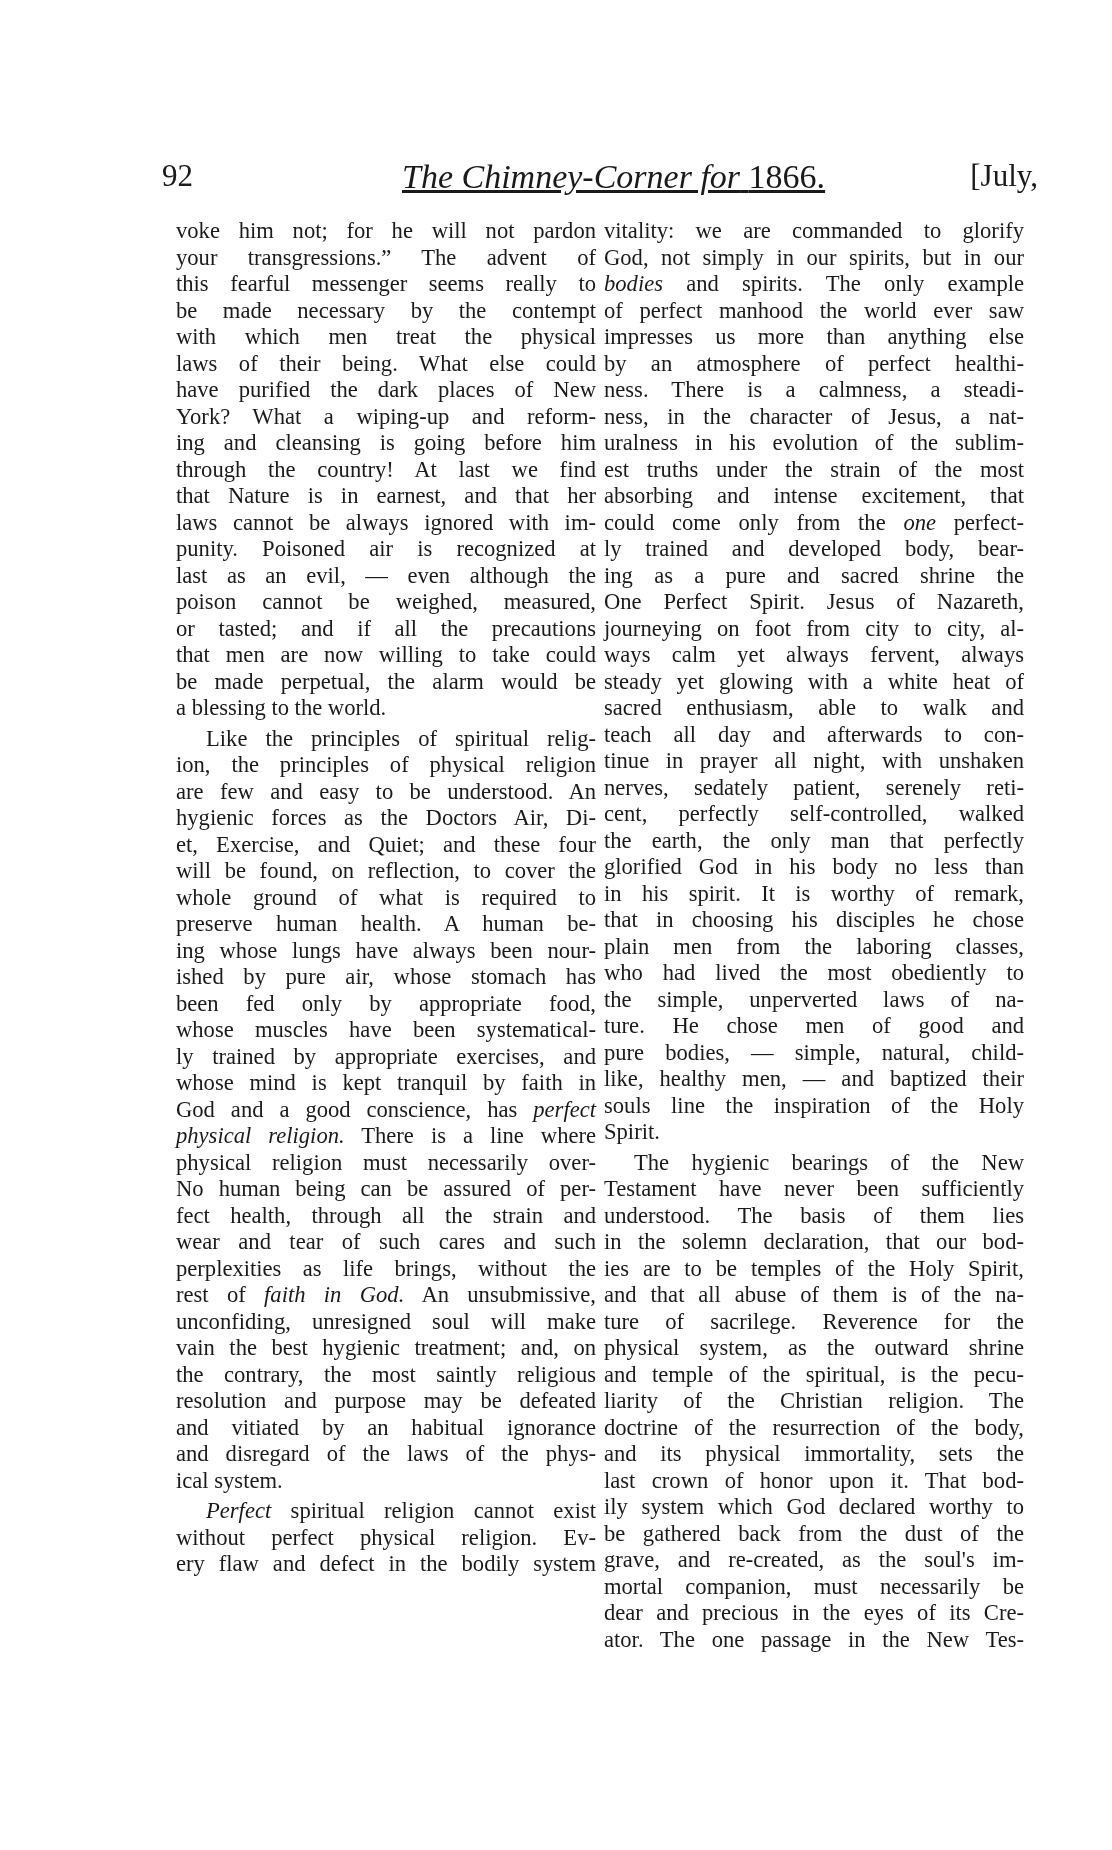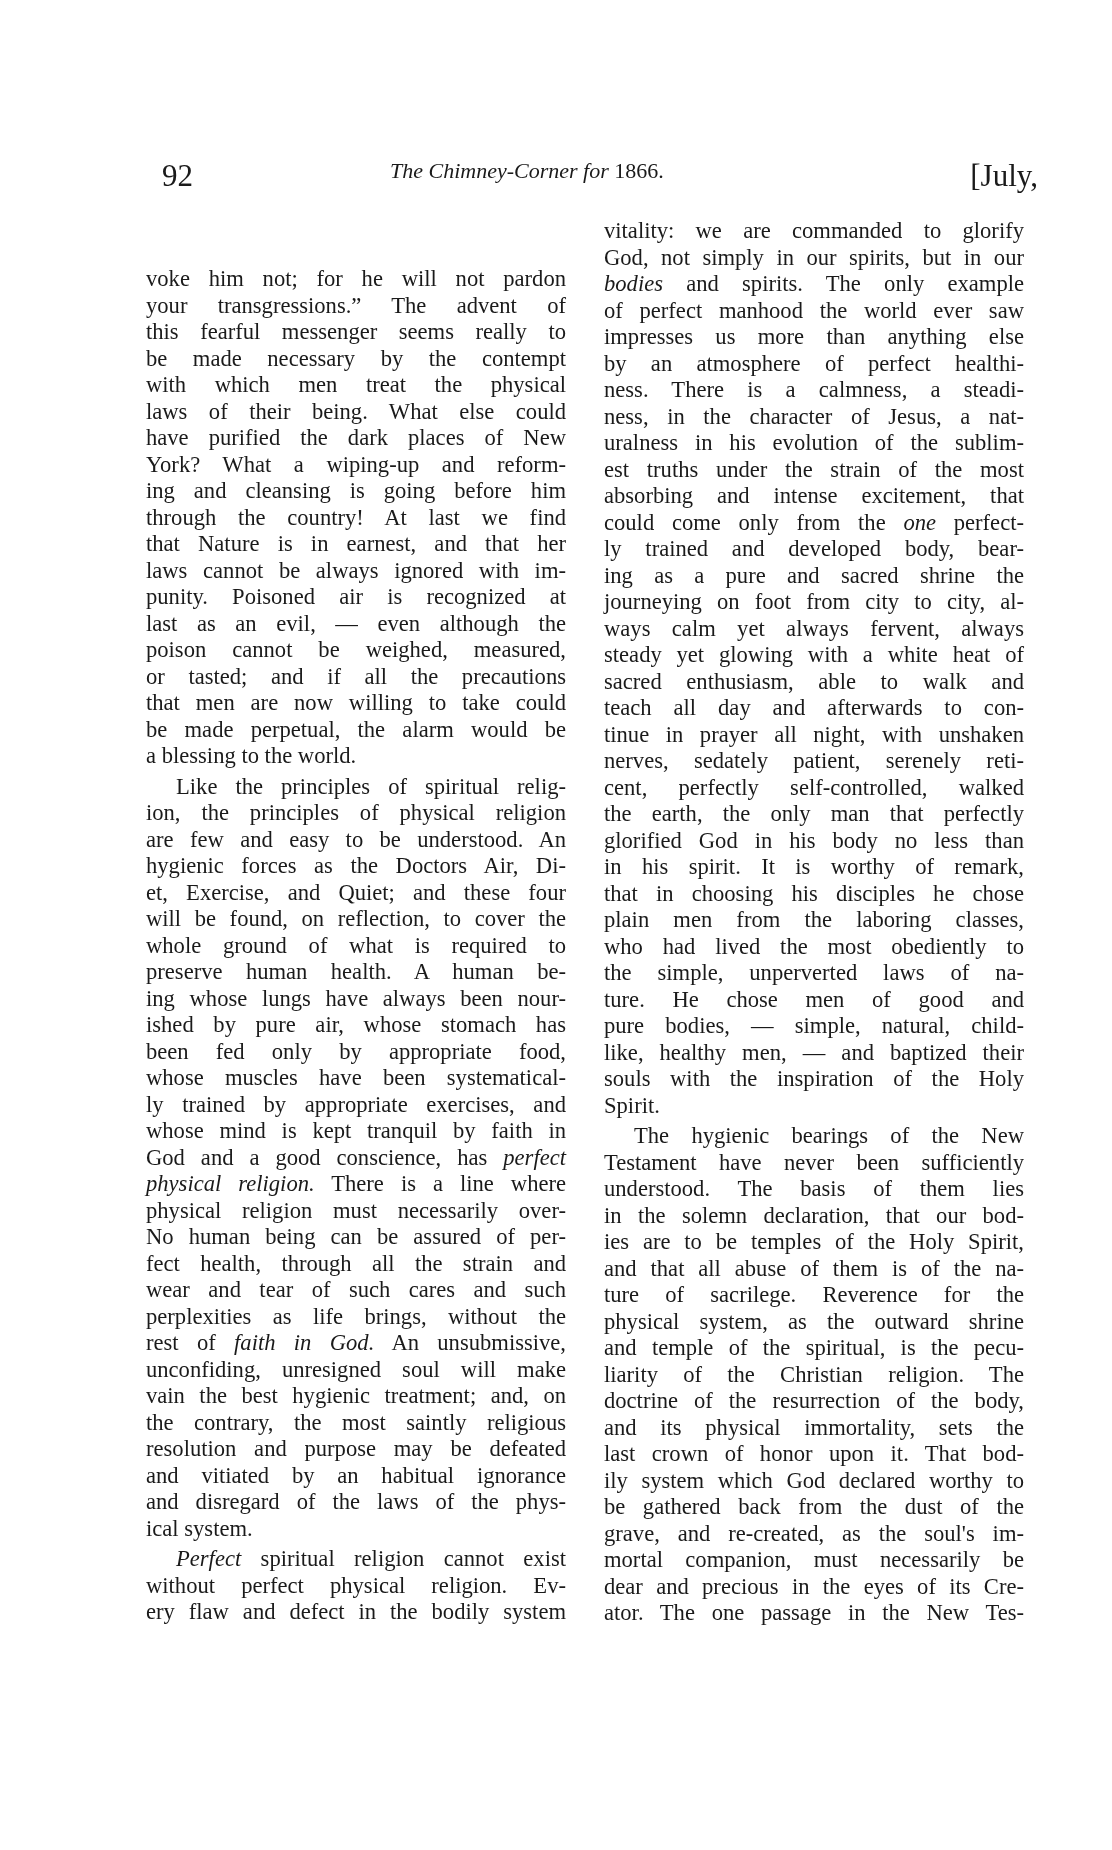--- a/index.html
+++ b/index.html
@@ -1,25 +1,25 @@
 <!DOCTYPE html>
 <html><head>
 <meta charset="utf-8">
 <style>
   html, body { margin: 0; padding: 0; background: #ffffff; }
   body { width: 1112px; height: 1850px; position: relative; overflow: hidden;
          font-family: "Liberation Serif", "DejaVu Serif", serif; color: #1a1a1a; }
   .page { position: absolute; left: 0; top: 0; width: 924px; height: 1850px; }
   .header { position: absolute; top: 158px; left: 162px; width: 880px; height: 40px; }
   .page-num { position: absolute; left: 0; top: 0; font-size: 31px; }
-  .running-title { position: absolute; left: 228px; top: 0; font-size: 22px; font-style: italic; }
+  .running-title { position: absolute; left: 240px; top: 0; font-size: 34px; font-style: italic; text-decoration: underline; }
   .running-title .yr { font-style: normal; }
   .month { position: absolute; right: 4px; top: 0; font-size: 31px; }
   .col { position: absolute; top: 218px; font-size: 22.6px; line-height: 26.5px; }
-  .col-left { left: 146px; width: 420px; margin-top: 48px; }
+  .col-left { left: 176px; width: 420px; }
   .col-right { left: 604px; width: 420px; }
   .line { display: block; text-align: justify; text-align-last: justify; white-space: nowrap; height: 26.5px; }
   .line.last { text-align-last: left; }
   .line.indent { padding-left: 30px; }
   .para-gap { height: 4px; }
   i { font-style: italic; }
 </style>
 </head>
 <body>
 
@@ -93,39 +93,40 @@
       <span class="line">impresses us more than anything else</span>
       <span class="line">by an atmosphere of perfect healthi-</span>
       <span class="line">ness.  There is a calmness, a steadi-</span>
       <span class="line">ness, in the character of Jesus, a nat-</span>
       <span class="line">uralness in his evolution of the sublim-</span>
       <span class="line">est truths under the strain of the most</span>
       <span class="line">absorbing and intense excitement, that</span>
       <span class="line"><span>could come only from the </span><i>one</i><span> perfect-</span></span>
       <span class="line">ly trained and developed body, bear-</span>
       <span class="line">ing as a pure and sacred shrine the</span>
+      <span class="line">One Perfect Spirit.  Jesus of Nazareth,</span>
       <span class="line">journeying on foot from city to city, al-</span>
       <span class="line">ways calm yet always fervent, always</span>
       <span class="line">steady yet glowing with a white heat of</span>
       <span class="line">sacred enthusiasm, able to walk and</span>
       <span class="line">teach all day and afterwards to con-</span>
       <span class="line">tinue in prayer all night, with unshaken</span>
       <span class="line">nerves, sedately patient, serenely reti-</span>
       <span class="line">cent, perfectly self-controlled, walked</span>
       <span class="line">the earth, the only man that perfectly</span>
       <span class="line">glorified God in his body no less than</span>
       <span class="line">in his spirit.  It is worthy of remark,</span>
       <span class="line">that in choosing his disciples he chose</span>
       <span class="line">plain men from the laboring classes,</span>
       <span class="line">who had lived the most obediently to</span>
       <span class="line">the simple, unperverted laws of na-</span>
       <span class="line">ture.  He chose men of good and</span>
       <span class="line">pure bodies, — simple, natural, child-</span>
       <span class="line">like, healthy men, — and baptized their</span>
-      <span class="line">souls with the inspiration of the Holy</span>
+      <span class="line">souls line the inspiration of the Holy</span>
       <span class="line last">Spirit.</span>
       <div class="para-gap"></div>
       <span class="line indent">The hygienic bearings of the New</span>
       <span class="line">Testament have never been sufficiently</span>
       <span class="line">understood.  The basis of them lies</span>
       <span class="line">in the solemn declaration, that our bod-</span>
       <span class="line">ies are to be temples of the Holy Spirit,</span>
       <span class="line">and that all abuse of them is of the na-</span>
       <span class="line">ture of sacrilege.  Reverence for the</span>
       <span class="line">physical system, as the outward shrine</span>

